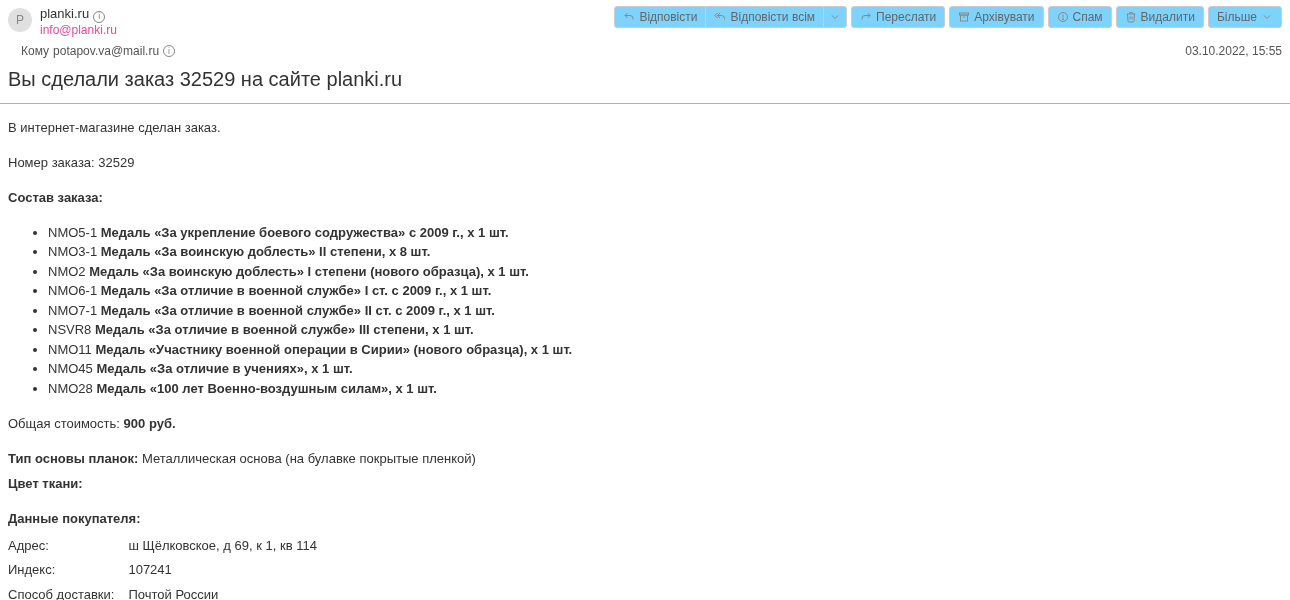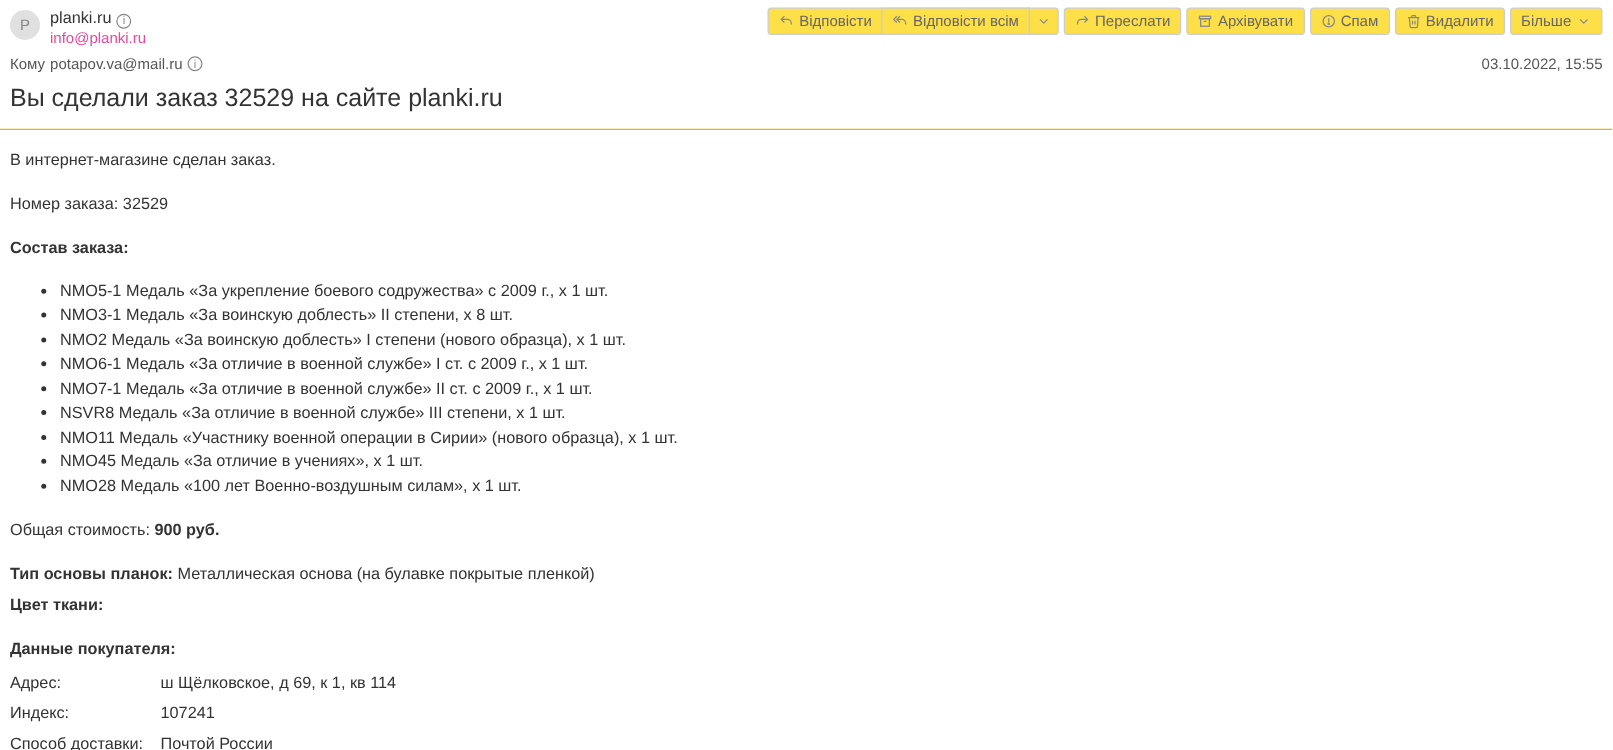--- a/index.html
+++ b/index.html
@@ -35,42 +35,42 @@
     }
     .sender-info { line-height: 1.3; }
     .sender-name { font-size: 13px; color: #333; display: inline-flex; align-items: flex-end; gap: 4px; }
     .sender-email { font-size: 12px; color: #ec4899; }
     .toolbar {
       display: flex;
       align-items: center;
       gap: 4px;
     }
     .toolbar button {
-      background: #fde047;
+      background: #7dd3fc;
       border: 1px solid #ccc;
       border-radius: 3px;
       padding: 3px 8px;
       font-size: 12px;
       color: #666;
       cursor: pointer;
       display: inline-flex;
       align-items: center;
       gap: 4px;
     }
     .toolbar .btn-group { display: flex; }
     .toolbar .btn-group button { border-radius: 0; margin-left: -1px; }
     .toolbar .btn-group button:first-child { border-radius: 3px 0 0 3px; margin-left: 0; }
     .toolbar .btn-group button:last-child { border-radius: 0 3px 3px 0; }
     .toolbar .chevron-btn { padding: 3px 5px; }
     .icon-svg { width: 12px; height: 12px; display: inline-block; }
     .meta-row {
       display: flex;
       justify-content: space-between;
       align-items: center;
-      padding: 2px 8px 6px 8px;
+      padding: 2px 8px 6px 21px;
       font-size: 12px;
       color: #555;
     }
     .to-line { display: inline-flex; align-items: center; gap: 4px; }
     .subject {
       font-size: 20px;
       font-weight: normal;
       color: #333;
       padding: 4px 8px 12px 8px;
       border-bottom: 1px solid #eab308;
@@ -79,21 +79,21 @@
       padding: 14px 8px 8px 8px;
       line-height: 1.6;
       font-size: 13px;
     }
     .body-content p { margin-bottom: 14px; }
     .body-content p.tight { margin-bottom: 4px; }
     .composition-title { font-weight: bold; margin-bottom: 8px; }
     .order-list { list-style: disc; padding-left: 40px; margin-bottom: 16px; }
     .order-list li { line-height: 1.5; }
     .order-list .sku { font-weight: normal; }
-    .order-list .desc { font-weight: normal; margin-top: 32px; }
+    .order-list .desc { font-weight: bold; margin-top: 32px; }
     .total-line { margin: 16px 0 36px 0; }
     .bold { font-weight: bold; }
     .buyer-table { border-collapse: collapse; margin-top: 4px; }
     .buyer-table td { padding: 2px 8px 2px 0; vertical-align: top; font-size: 13px; }
     .buyer-table td.label { white-space: nowrap; padding-right: 14px; }
     .info-icon {
       width: 12px; height: 12px; display: inline-flex; align-items: center; justify-content: center;
       border: 1px solid #888; border-radius: 50%; font-size: 9px; color: #888; line-height: 1;
     }
   </style>

